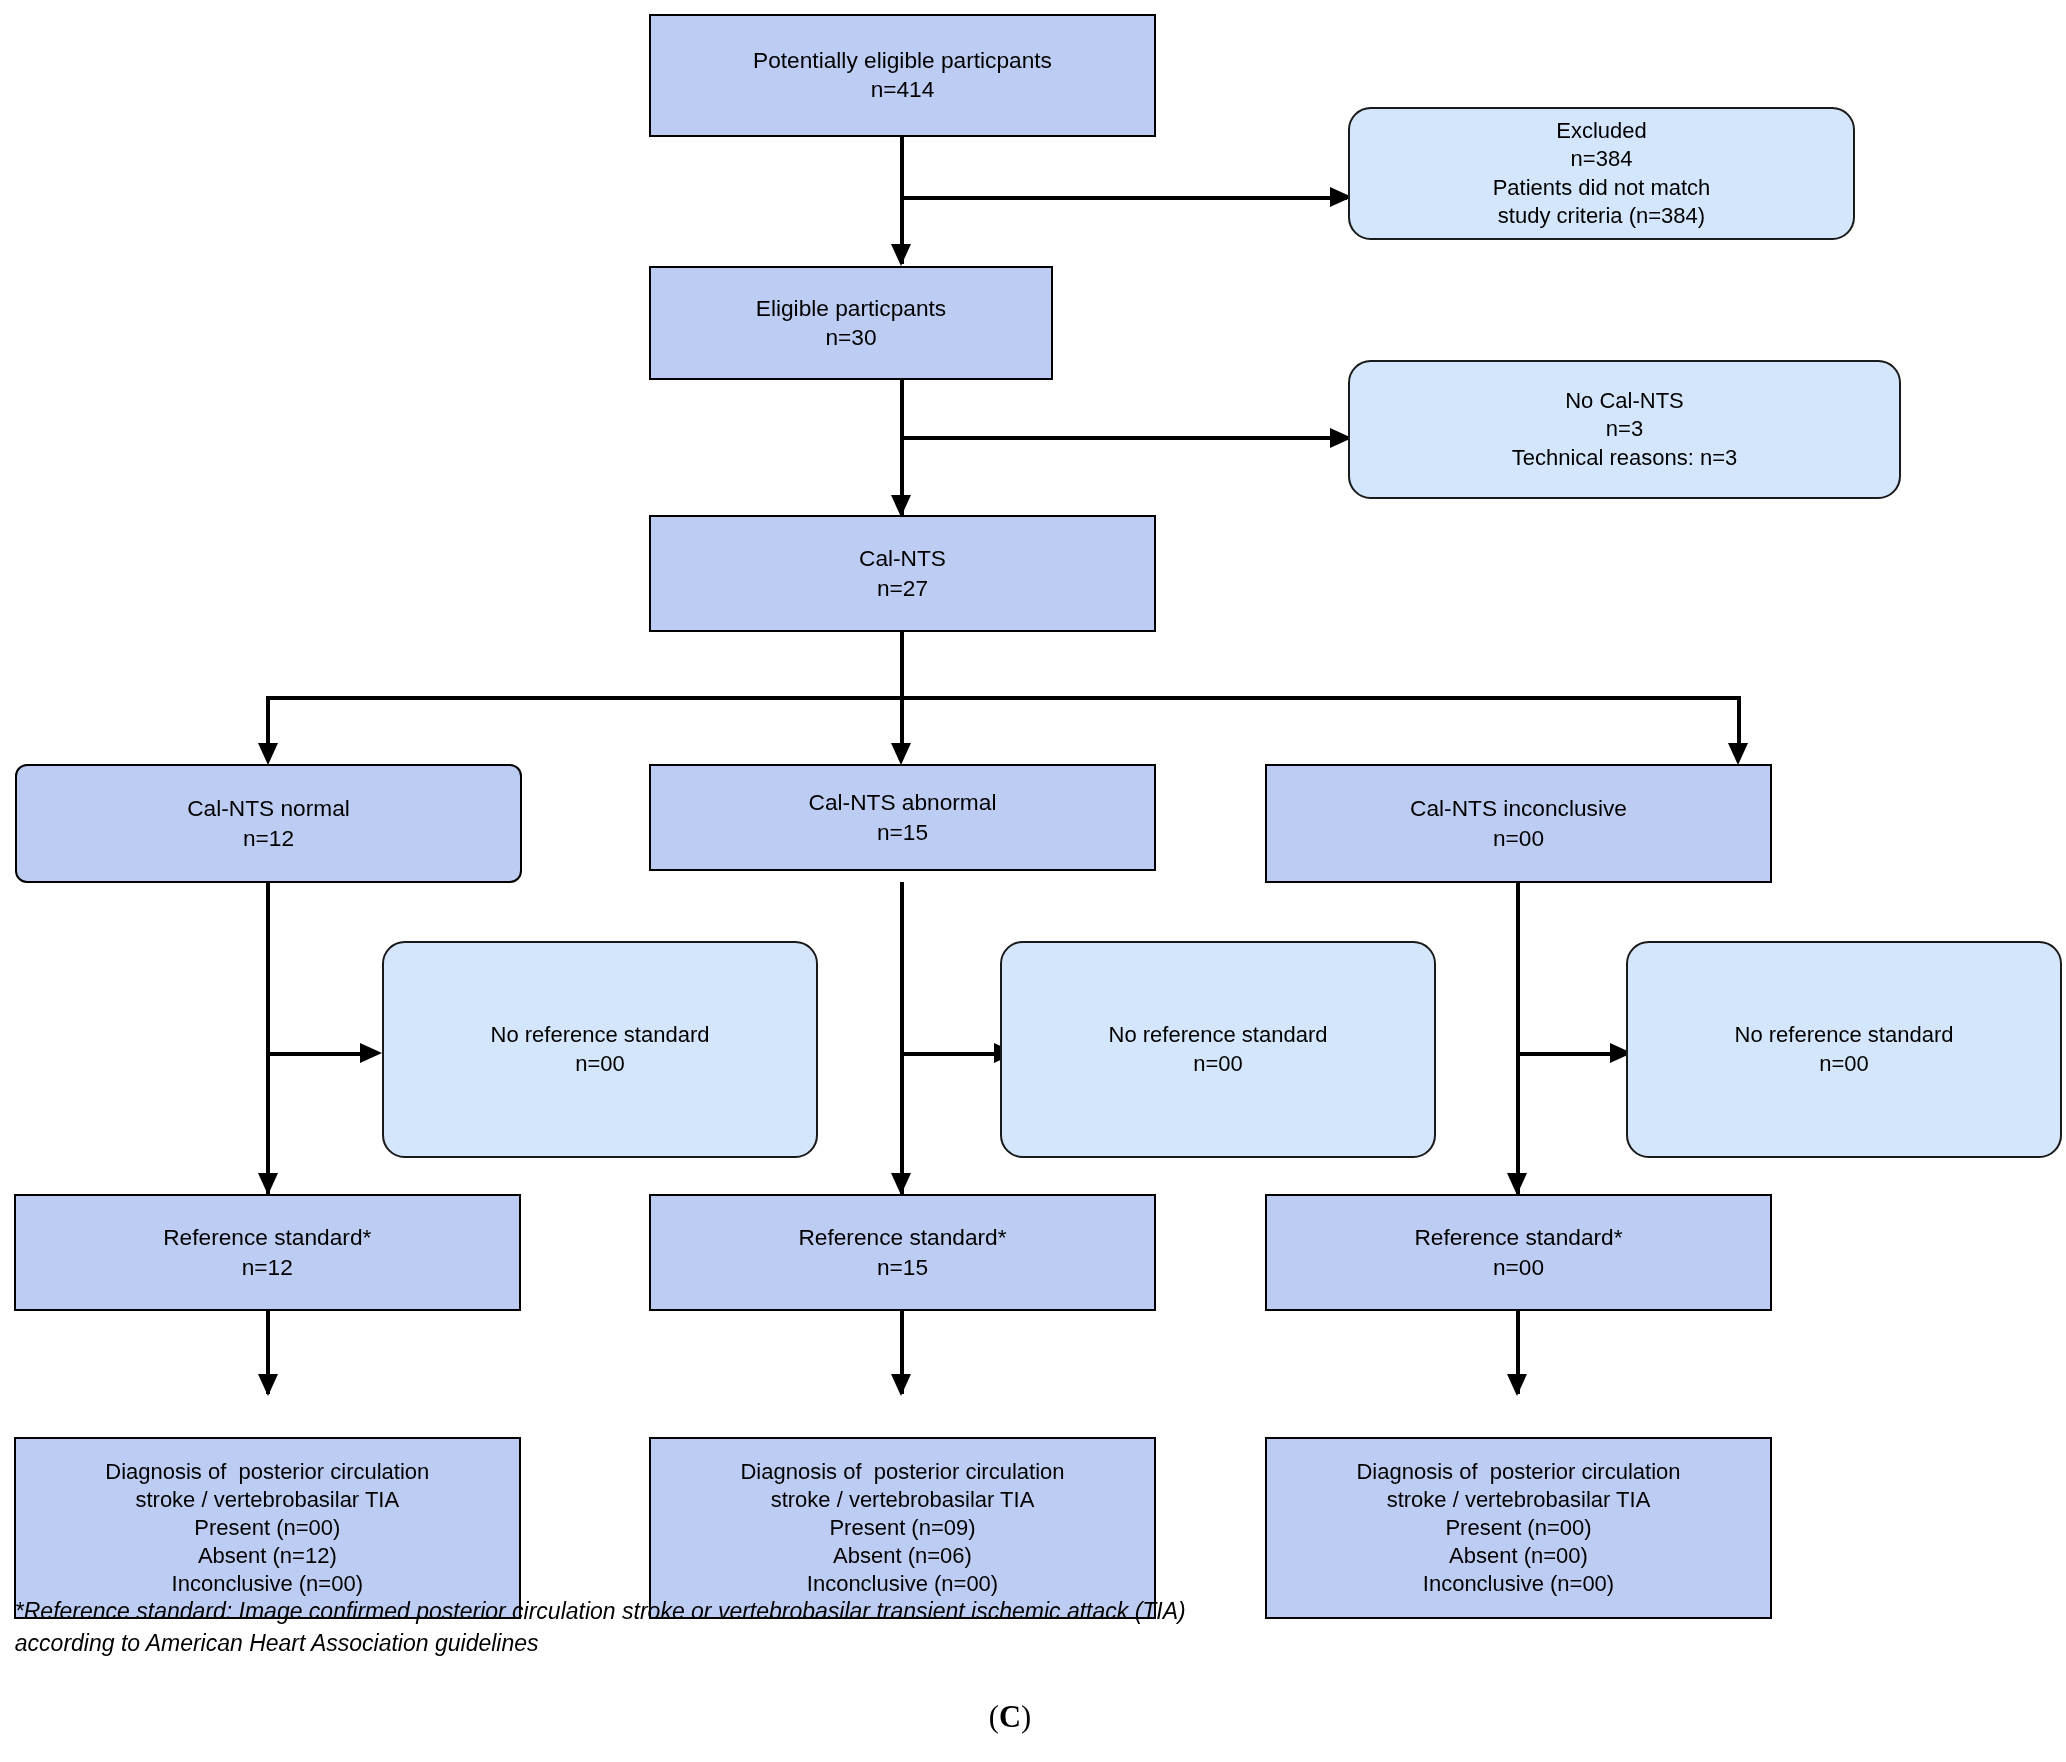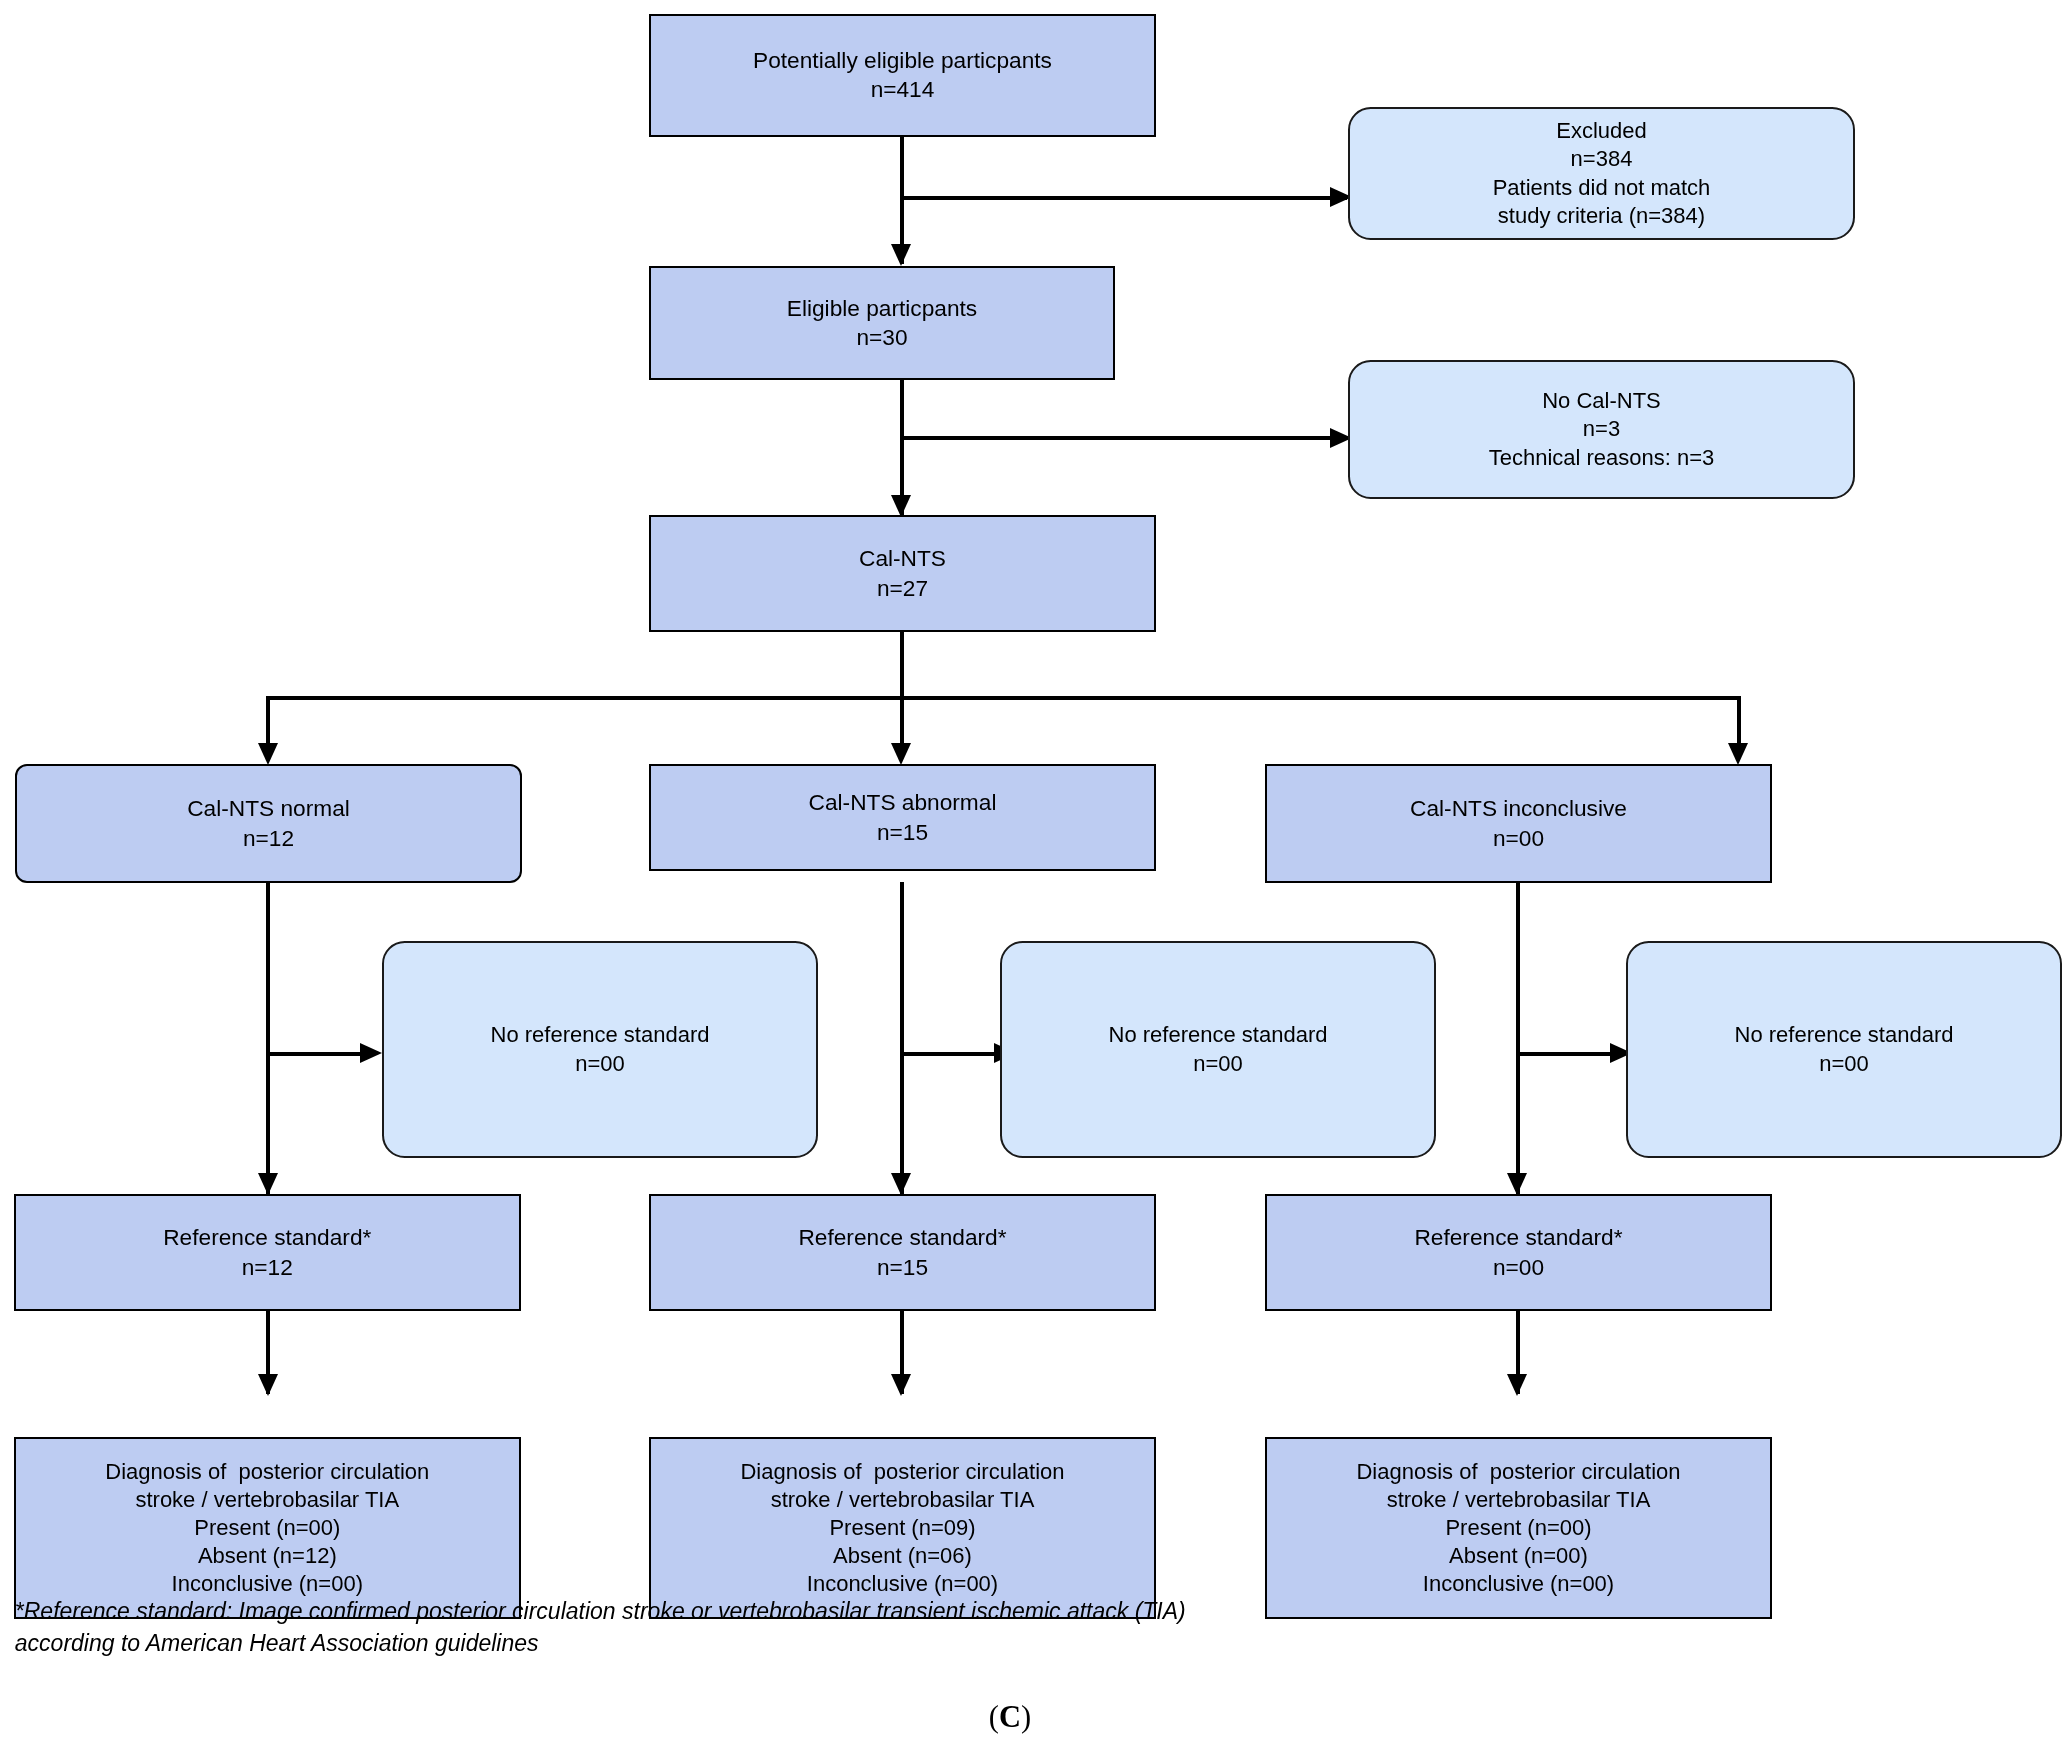--- a/index.html
+++ b/index.html
@@ -153,26 +153,26 @@
     <span class="ln">n=414</span>
   </div>
 
   <div class="node round fs-side" style="left:1348px; top:107px; width:507px; height:133px;">
     <span class="ln">Excluded</span>
     <span class="ln">n=384</span>
     <span class="ln">Patients did not match</span>
     <span class="ln">study criteria (n=384)</span>
   </div>
 
-  <div class="node rect fs-main" style="left:649px; top:266px; width:466px; height:114px;">
+  <div class="node rect fs-main" style="left:649px; top:266px; width:404px; height:114px;">
     <span class="ln">Eligible particpants</span>
     <span class="ln">n=30</span>
   </div>
 
-  <div class="node round fs-side" style="left:1348px; top:360px; width:507px; height:139px;">
+  <div class="node round fs-side" style="left:1348px; top:360px; width:553px; height:139px;">
     <span class="ln">No Cal-NTS</span>
     <span class="ln">n=3</span>
     <span class="ln">Technical reasons: n=3</span>
   </div>
 
   <div class="node rect fs-main" style="left:649px; top:515px; width:507px; height:117px;">
     <span class="ln">Cal-NTS</span>
     <span class="ln">n=27</span>
   </div>
 

